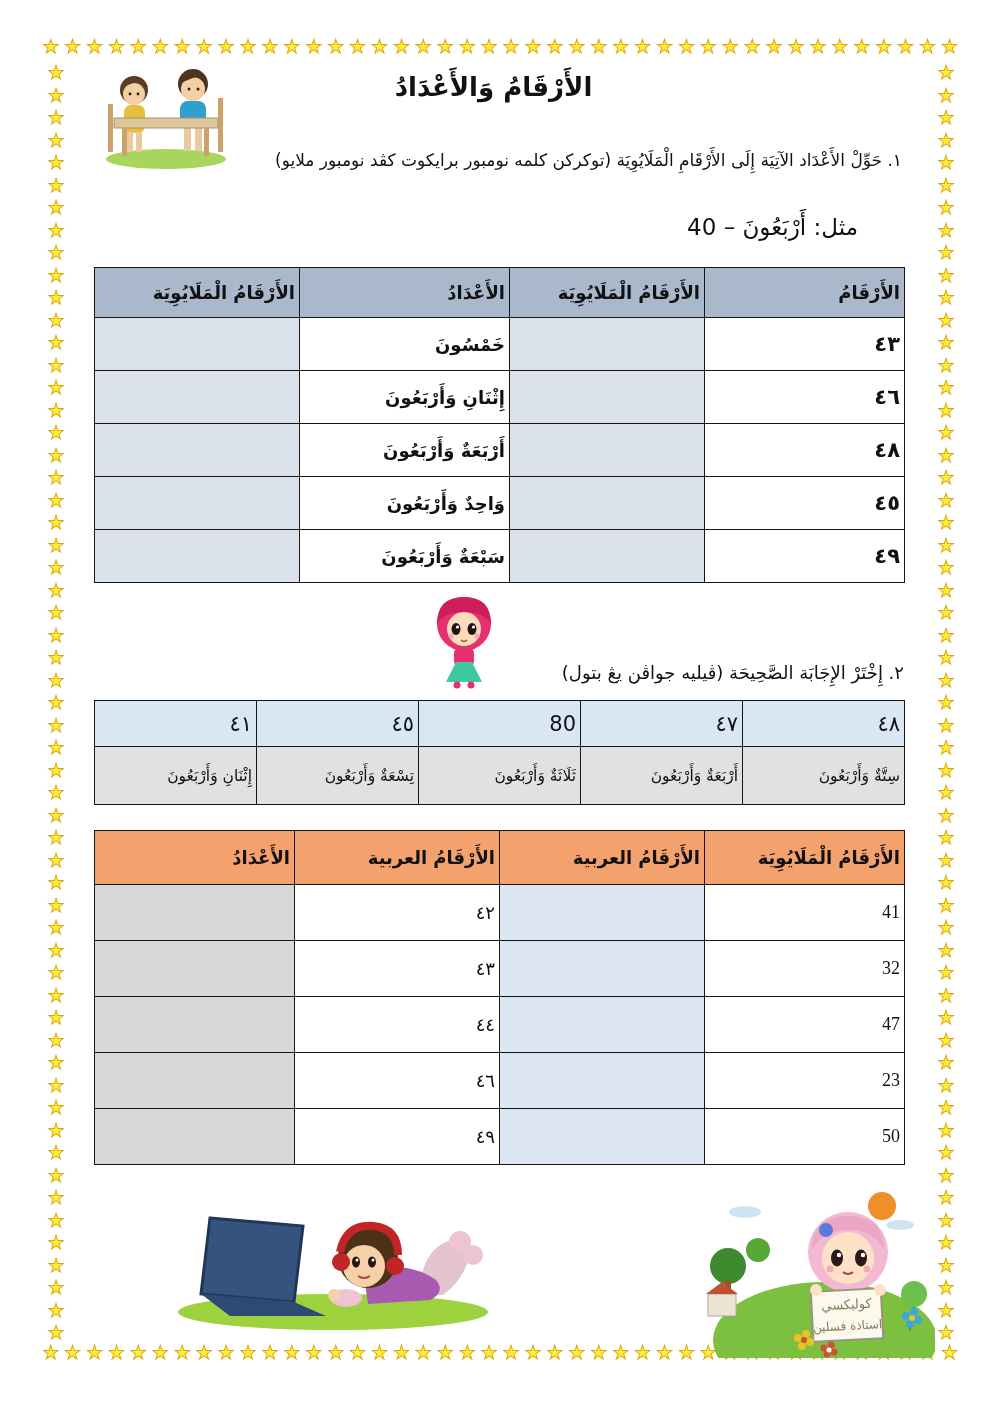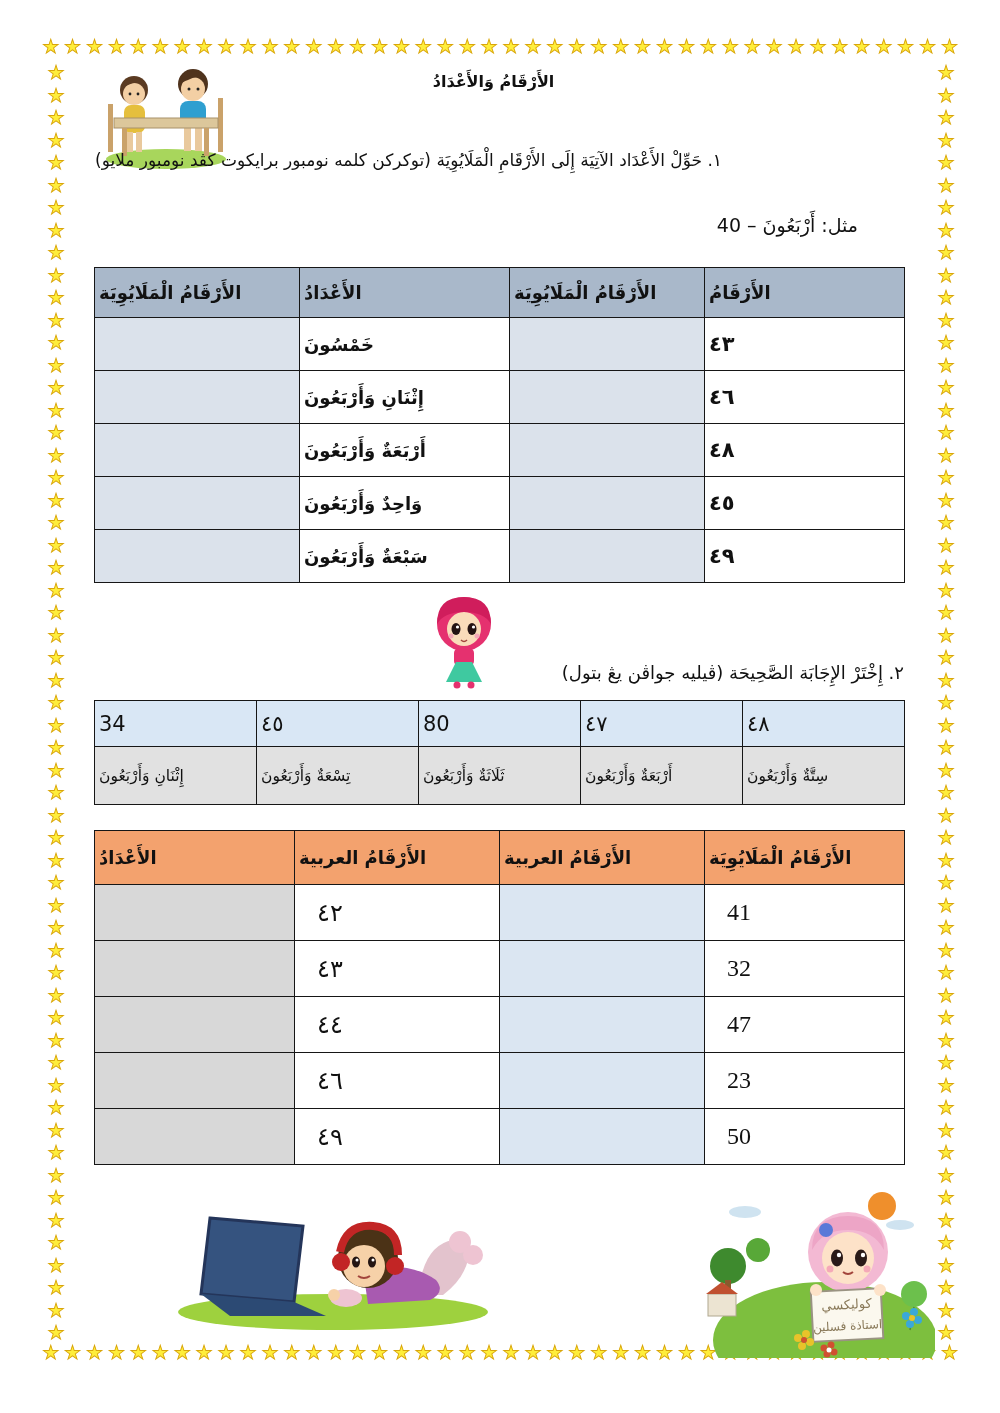--- a/index.html
+++ b/index.html
@@ -20,41 +20,41 @@
   .hstars{position:absolute;left:42px;right:42px;display:flex;
     justify-content:space-between;}
   #border-top{top:36px;}
   #border-bottom{top:1342px;}
   .vstars{position:absolute;top:62px;bottom:70px;width:24px;display:flex;
     flex-direction:column;justify-content:space-between;align-items:center;}
   #border-left{left:44px;}
   #border-right{right:42px;}
   
   .title{position:absolute;top:72px;left:95px;right:108px;text-align:center;
-    font-size:16px;font-weight:bold;}
-  .instr1{position:absolute;top:150px;right:98px;left:95px;text-align:left;
+    font-size:26px;font-weight:bold;}
+  .instr1{position:absolute;top:150px;right:98px;left:95px;text-align:right;
     font-size:17px;white-space:nowrap;}
-  .example{position:absolute;top:214px;right:142px;font-size:19px;}
+  .example{position:absolute;top:214px;right:142px;font-size:23px;}
   .instr2{position:absolute;top:636px;right:96px;font-size:18px;margin-top:26px;}
   
   table{border-collapse:collapse;table-layout:fixed;position:absolute;
     direction:rtl;}
-  th,td{border:1.6px solid #161616;text-align:left;vertical-align:middle;
+  th,td{border:1.6px solid #161616;text-align:right;vertical-align:middle;
     overflow:hidden;padding:0 4px;}
   .t1{right:95px;top:267px;width:810px;}
   .t1 th{height:50px;background:var(--t1-header);font-size:18px;font-weight:bold;}
   .t1 td{height:53px;font-size:18px;font-weight:bold;}
   .t1 td.num{font-size:21px;}
   .t1 td.ans{background:var(--t1-ans);}
   .t2{right:95px;top:700px;width:810px;}
   .t2 tr.num-row td{height:46px;background:var(--t2-num);font-size:21px;}
   .t2 tr.word-row td{height:58px;background:var(--t2-word);font-size:15.5px;}
   .t3{right:95px;top:830px;width:810px;}
   .t3 th{height:54px;background:var(--t3-header);font-size:18px;font-weight:bold;}
-  .t3 td{height:56px;font-size:24px;padding-left:22px;}
+  .t3 td{height:56px;font-size:18px;padding-left:22px;}
   .t3 td.blue{background:var(--t3-blue);}
   .t3 td.gray{background:var(--t3-gray);}
   .latin{font-family:"Liberation Serif",serif;font-size:21px;direction:ltr;}
   
   .illu{position:absolute;}
   #kids-desk{left:98px;top:60px;width:137px;height:110px;}
   #hijab-girl{left:424px;top:590px;width:80px;height:102px;}
   #girl-laptop{left:168px;top:1200px;width:355px;height:135px;}
   #girl-sign{left:700px;top:1190px;width:235px;height:168px;}
 </style>
@@ -375,21 +375,21 @@
       <col style="width:162px">
       <col style="width:162px">
       <col style="width:162px">
     </colgroup>
   <tbody>
       <tr class="num-row">
     <td>٤٨</td>
     <td>٤٧</td>
     <td>80</td>
     <td>٤٥</td>
-    <td>34</td>
+    <td>٤١</td>
   </tr>
   <tr class="word-row">
     <td>سِتَّةٌ وَأَرْبَعُونَ</td>
     <td>أَرْبَعَةٌ وَأَرْبَعُونَ</td>
     <td>ثَلَاثَةٌ وَأَرْبَعُونَ</td>
     <td>تِسْعَةٌ وَأَرْبَعُونَ</td>
     <td>إِثْنَانِ وَأَرْبَعُونَ</td>
   </tr>
 </tbody>
   </table>

